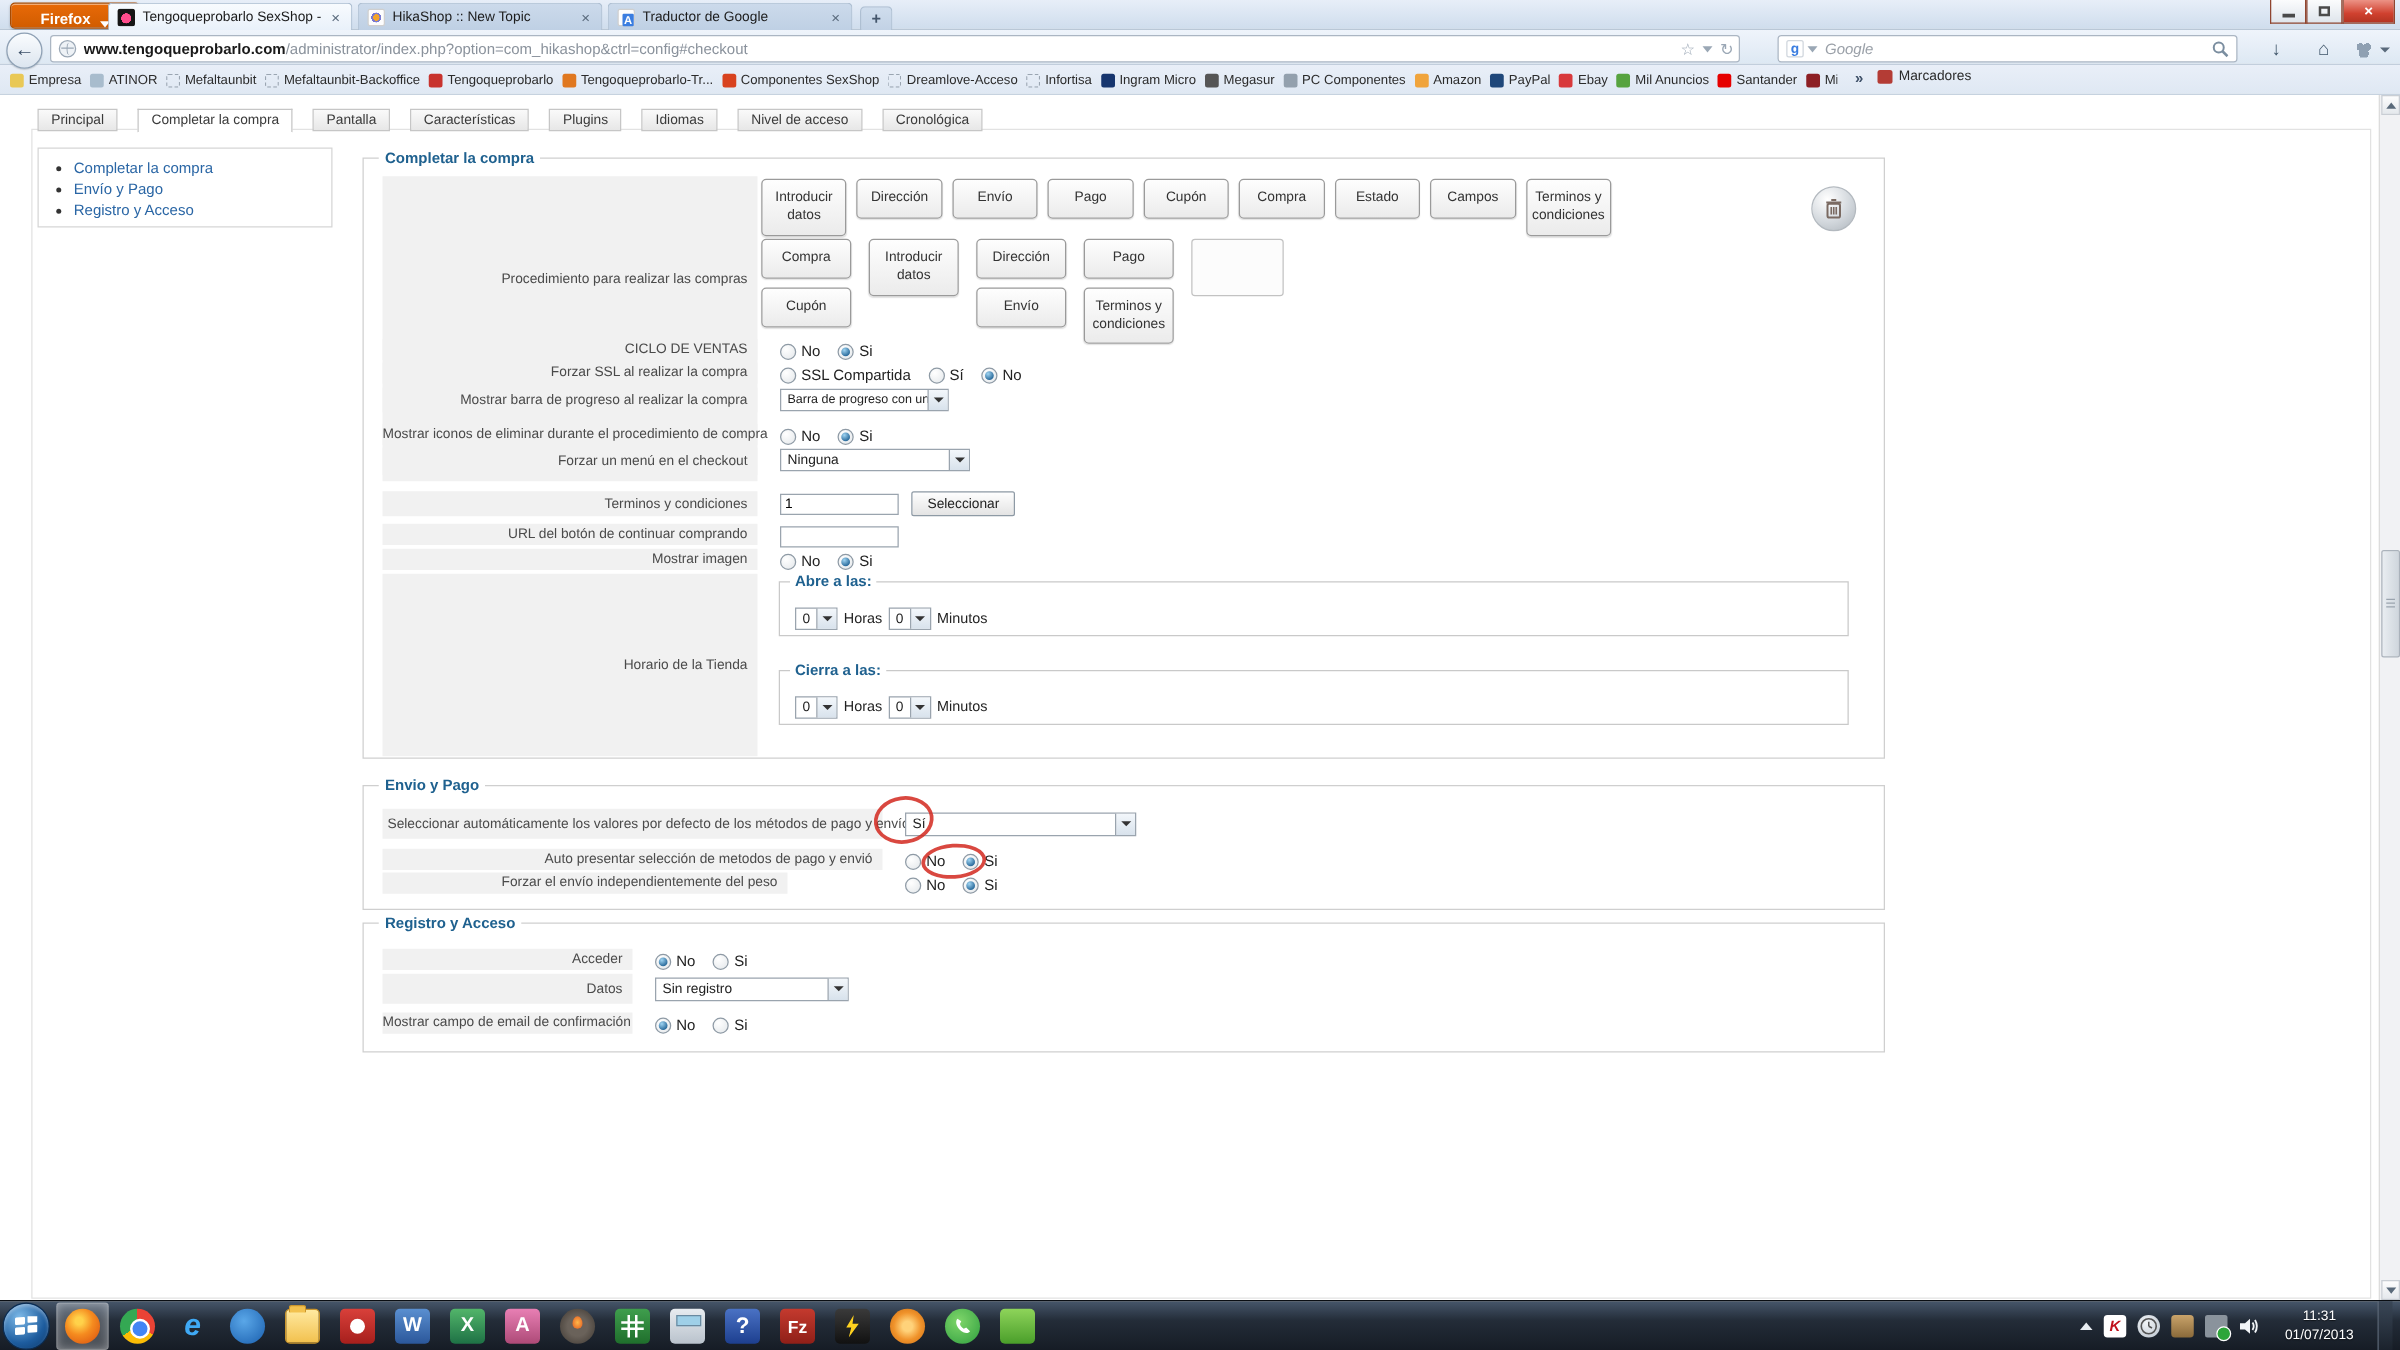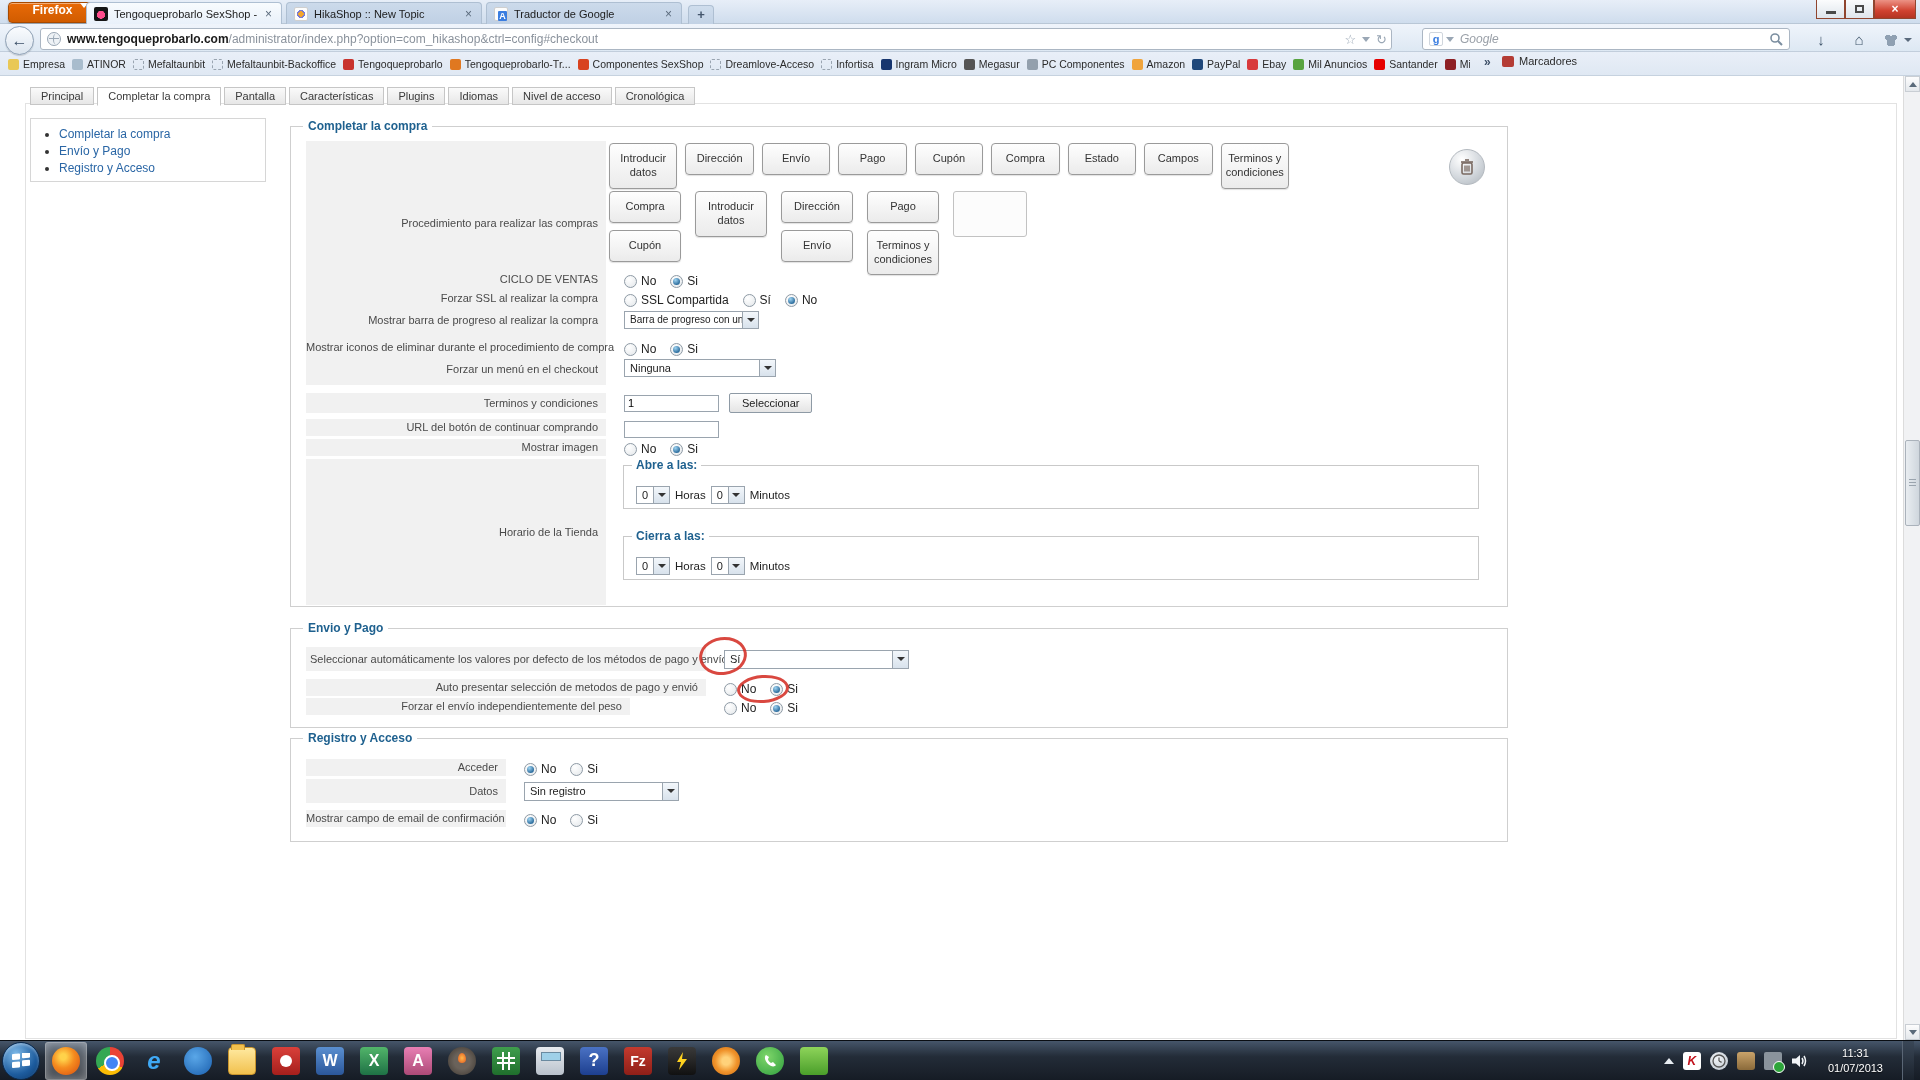--- a/index.html
+++ b/index.html
@@ -5,21 +5,21 @@
   * { box-sizing: border-box; margin:0; padding:0; }
   html,body { width:1920px; height:1080px; overflow:hidden; }
   body { font-family:"Liberation Sans", sans-serif; background:#fff; }
   #stage { position:relative; width:1920px; height:1080px; background:#fff; }
 
   
   #titlebar { position:absolute; left:0; top:0; width:1920px; height:24px;
     background:linear-gradient(#e7eef8,#cfdded); border-bottom:1px solid #b9c7d6; }
   #ffbtn { position:absolute; left:8px; top:2px; width:104px; height:21px; border-radius:4px;
     background:linear-gradient(var(--firefox,#e86a08),#d15c00); border:1px solid #a84a00;
-    color:#fff; font-size:12px; font-weight:bold; display:flex; align-items:flex-start; justify-content:center; gap:7px;
+    color:#fff; font-size:12px; font-weight:bold; display:flex; align-items:flex-end; justify-content:center; gap:7px;
     box-shadow:inset 0 1px 0 rgba(255,255,255,.45), 0 1px 2px rgba(0,0,0,.25); cursor:default; }
   .caret-down { width:0; height:0; border-left:4px solid transparent; border-right:4px solid transparent; border-top:5px solid #fff; }
   #tabstrip { position:absolute; left:86px; top:2px; height:22px; display:flex; align-items:flex-end; }
   .btab { width:196px; height:22px; display:flex; align-items:center; gap:6px; padding:0 7px;
     border:1px solid #aebfd2; border-bottom:none; border-radius:4px 4px 0 0; font-size:11px; color:#1b1b1b;
     background:linear-gradient(#ccdaeb,#bfd0e4); margin-right:4px; overflow:hidden; }
   .btab.active { background:linear-gradient(#f8fbfe,#e9f1fa); }
   .btab .title { flex:1; white-space:nowrap; overflow:hidden; }
   .btab .tclose { color:#5a6a7c; font-size:12px; line-height:1; padding:0 2px; }
   .fav { width:14px; height:14px; border-radius:2px; flex:0 0 auto; }
@@ -65,21 +65,21 @@
   .bmicon { width:11px; height:11px; border-radius:2px; flex:0 0 auto; }
   .bmicon.dashed-icon { background:transparent !important; border:1px dashed #9aa5b1; }
   #bmoverflow { position:absolute; left:1484px; top:3px; font-size:12px; color:#3e5068; font-weight:bold; }
   #bmfolder { position:absolute; left:1502px; top:3px; display:flex; align-items:center; gap:5px; font-size:11px; color:#2b2b2b; }
   .bmfoldericon { width:12px; height:11px; background:#b43c35; border-radius:2px; }
 
   
   #page { position:absolute; left:0; top:76px; width:1903px; height:964px; background:#fff; }
   #content-frame { position:absolute; left:25px; top:27px; width:1872px; height:936px; border:1px solid #e2e2e2; background:#fff; }
 
-  #admintabs { position:absolute; left:30px; top:11px; display:flex; gap:3px; z-index:2; }
+  #admintabs { position:absolute; left:30px; top:11px; display:flex; gap:16px; z-index:2; }
   .atab { height:18px; padding:0 10px; font-size:11px; color:#3a3a3a; line-height:17px;
     background:linear-gradient(#fafafa,#e7e7e7); border:1px solid #c6c6c6; white-space:nowrap; }
   .atab.active { background:#fff; border-bottom:1px solid #fff; height:19px; }
 
   #sidebar { position:absolute; left:30px; top:42px; width:236px; height:64px; border:1px solid #d6d6d6; background:#fff; }
   #sidebar ul { margin:8px 0 0 28px; }
   #sidebar li { font-size:12px; color:#333; margin-bottom:3px; }
   #sidebar a { color:var(--link,#2a66a5); text-decoration:none; }
 
   .hsfieldset { position:absolute; left:290px; width:1218px; border:1px solid #cfcfcf; background:#fff; }

